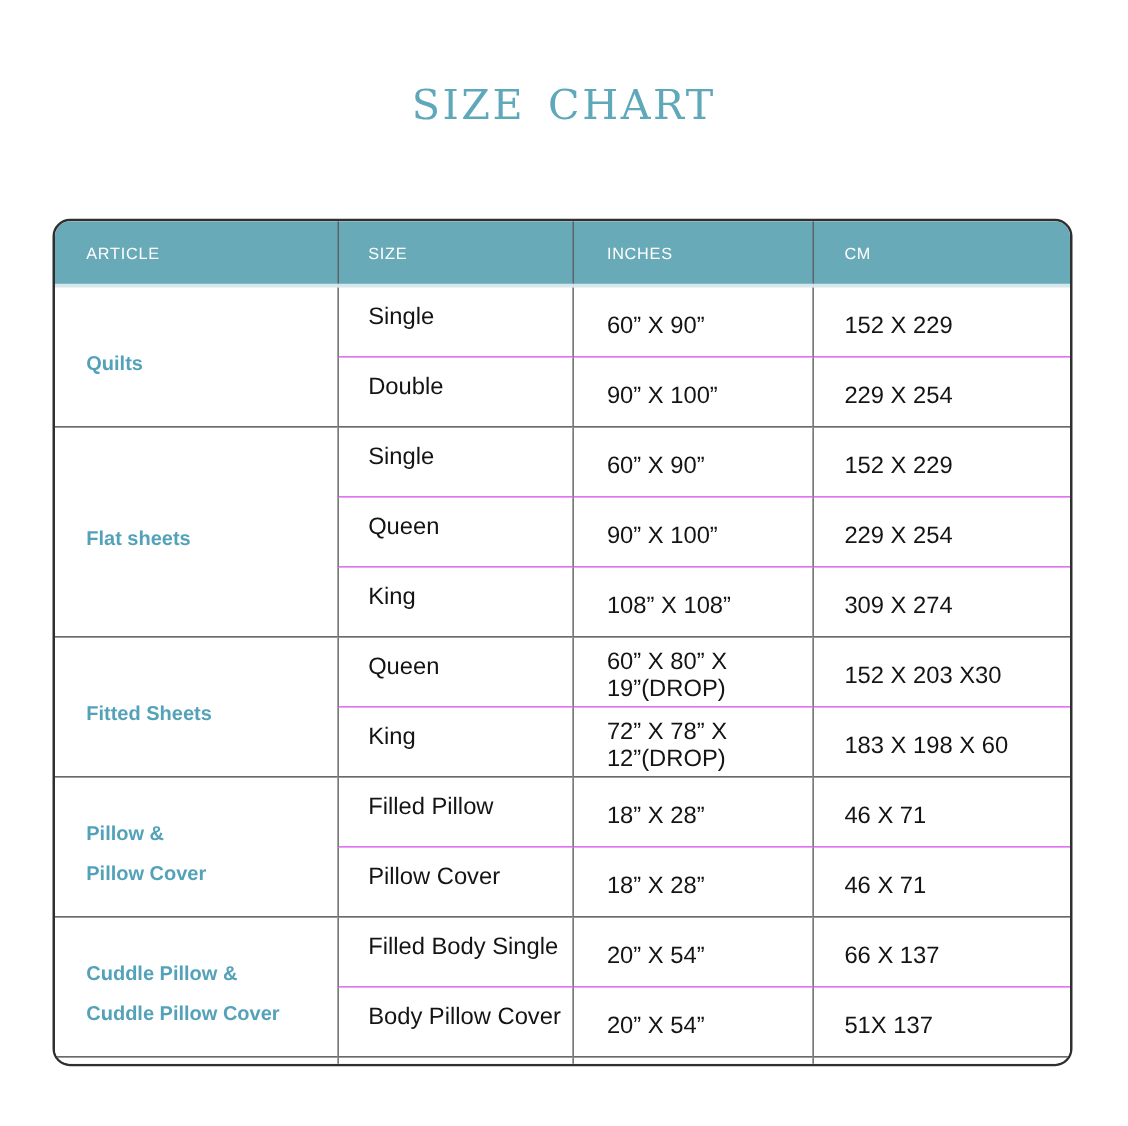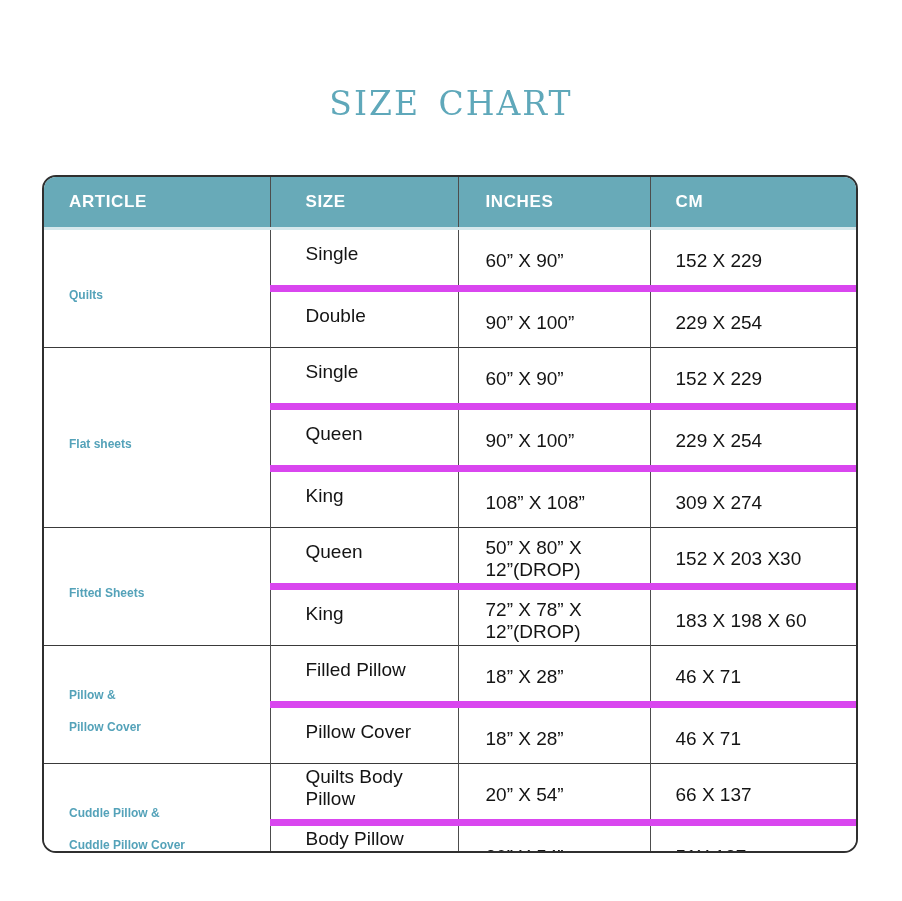--- a/index.html
+++ b/index.html
@@ -9,21 +9,21 @@
   }
   body {
     width: 902px;
     height: 901px;
     position: relative;
     overflow: hidden;
     font-family: "Liberation Sans", sans-serif;
   }
   .page-title {
     position: absolute;
-    top: 84px;
+    top: 64px;
     left: 0;
     width: 100%;
     margin: 0;
     text-align: center;
     font-family: "DejaVu Serif", serif;
     font-weight: 500;
     font-size: 33px;
     letter-spacing: 2px;
     word-spacing: 6px;
     color: #5fa8ba;
@@ -47,58 +47,58 @@
     table-layout: fixed;
   }
   col.col-article { width: 226px; }
   col.col-size    { width: 188px; }
   col.col-inches  { width: 192px; }
   col.col-cm      { width: 206px; }
 
   th {
     background: #68aab8;
     color: #ffffff;
-    font-size: 17px;
-    font-weight: 700;
+    font-size: 13px;
+    font-weight: 400;
     letter-spacing: 0.6px;
     text-align: left;
     height: 48px;
     border-bottom: 3px solid #d6e8ec;
     vertical-align: middle;
   }
   td {
     height: 48px;
     vertical-align: middle;
     font-size: 19px;
     font-weight: 500;
     color: #141414;
     background: #ffffff;
   }
   
   th:not(:first-child),
   td:not(.article):not(.after-article) { border-left: 1px solid #4d4d4d; }
   td.after-article { border-left: 1px solid #4d4d4d; }
 
   
-  tbody td { border-top: 7px solid #d946ef; }
+  tbody td { border-top: 1px solid #d946ef; }
   tbody tr.section-start td { border-top: 1px solid #3a3a3a; }
   tbody tr.first-row td { border-top: none; }
 
   
   .c0 { padding-left: 25px; }
-  .c1 { padding-left: 35px; }
+  .c1 { padding-left: 24px; }
   .c2 { padding-left: 27px; }
   .c3 { padding-left: 25px; }
 
   
   td.c1 { padding-bottom: 7px; padding-top: 0; }
   td.c2, td.c3 { padding-top: 7px; padding-bottom: 0; margin-left: 44px; }
 
   td.article {
-    font-size: 12px;
+    font-size: 16px;
     font-weight: 700;
     color: #54a2b9;
     padding-top: 12px;
     padding-bottom: 0;
   }
   td.article div { line-height: 32px; }
 </style>
 </head>
 <body>
 
@@ -150,21 +150,21 @@
         <tr class="">
           <td class="c1">King</td>
           <td class="c2">108” X 108”</td>
           <td class="c3">309 X 274</td>
         </tr>
         <tr class="section-start">
           <td class="article c0" rowspan="2">
             <div class="article-line">Fitted Sheets</div>
           </td>
           <td class="c1 after-article">Queen</td>
-          <td class="c2">50” X 80” X 12”(DROP)</td>
+          <td class="c2">60” X 80” X 19”(DROP)</td>
           <td class="c3">152 X 203 X30</td>
         </tr>
         <tr class="">
           <td class="c1">King</td>
           <td class="c2">72” X 78” X 12”(DROP)</td>
           <td class="c3">183 X 198 X 60</td>
         </tr>
         <tr class="section-start">
           <td class="article c0" rowspan="2">
             <div class="article-line">Pillow &amp;</div>
@@ -177,21 +177,21 @@
         <tr class="">
           <td class="c1">Pillow Cover</td>
           <td class="c2">18” X 28”</td>
           <td class="c3">46 X 71</td>
         </tr>
         <tr class="section-start">
           <td class="article c0" rowspan="2">
             <div class="article-line">Cuddle Pillow &amp;</div>
             <div class="article-line">Cuddle Pillow Cover</div>
           </td>
-          <td class="c1 after-article">Quilts Body Pillow</td>
+          <td class="c1 after-article">Filled Body Single</td>
           <td class="c2">20” X 54”</td>
           <td class="c3">66 X 137</td>
         </tr>
         <tr class="">
           <td class="c1">Body Pillow Cover</td>
           <td class="c2">20” X 54”</td>
           <td class="c3">51X 137</td>
         </tr>
         <tr class="section-start">
           <td class="article c0" rowspan="2"></td>

